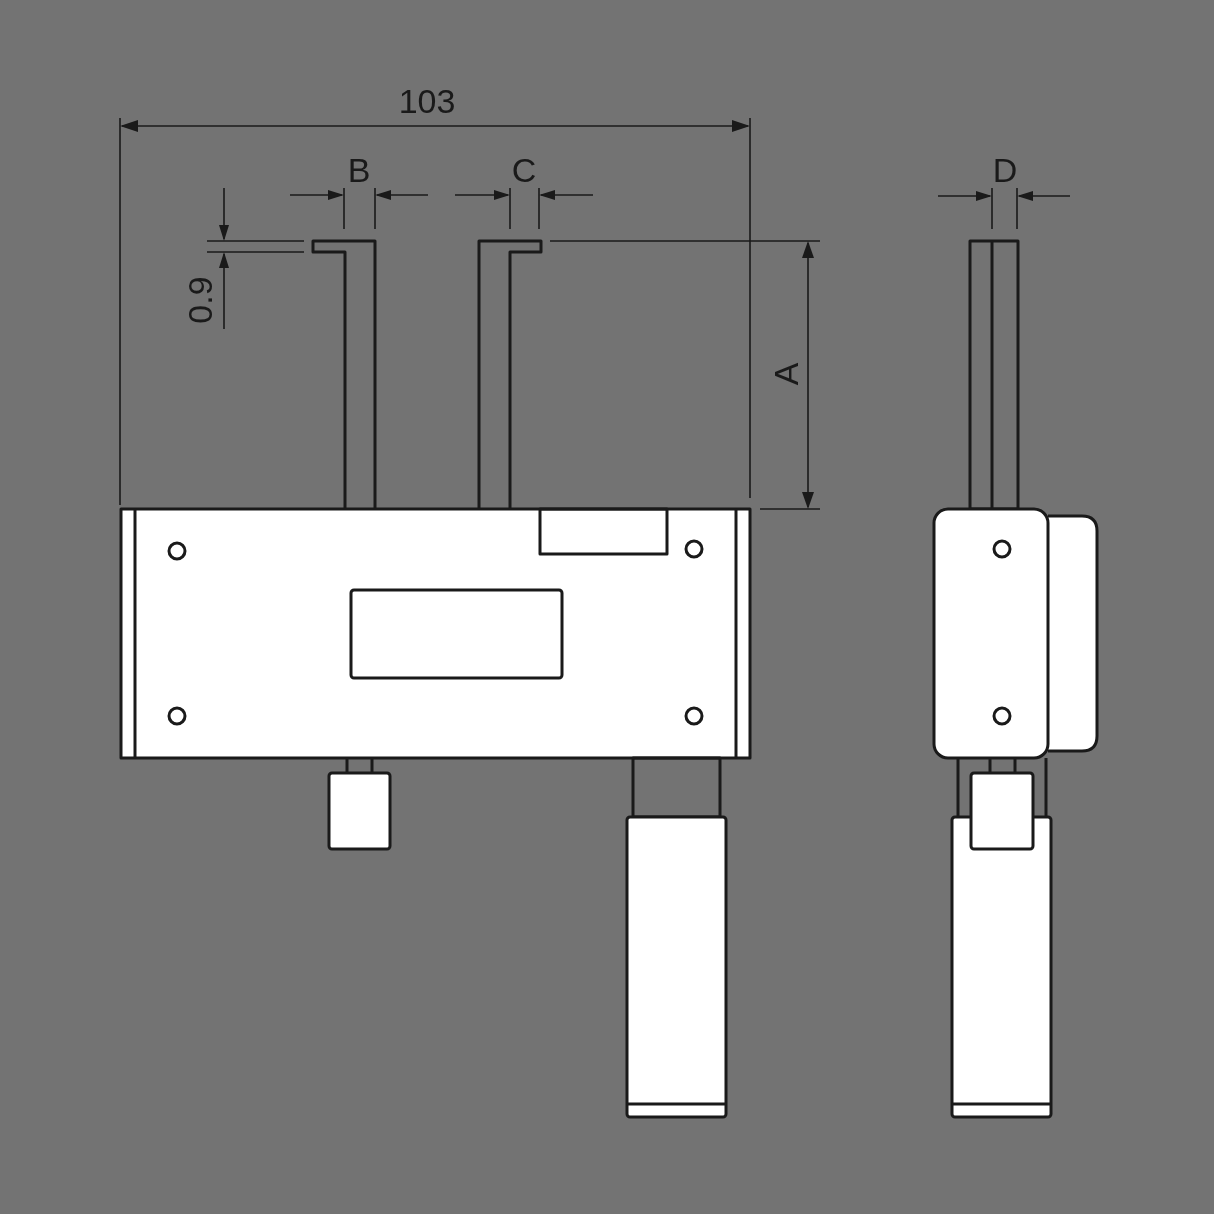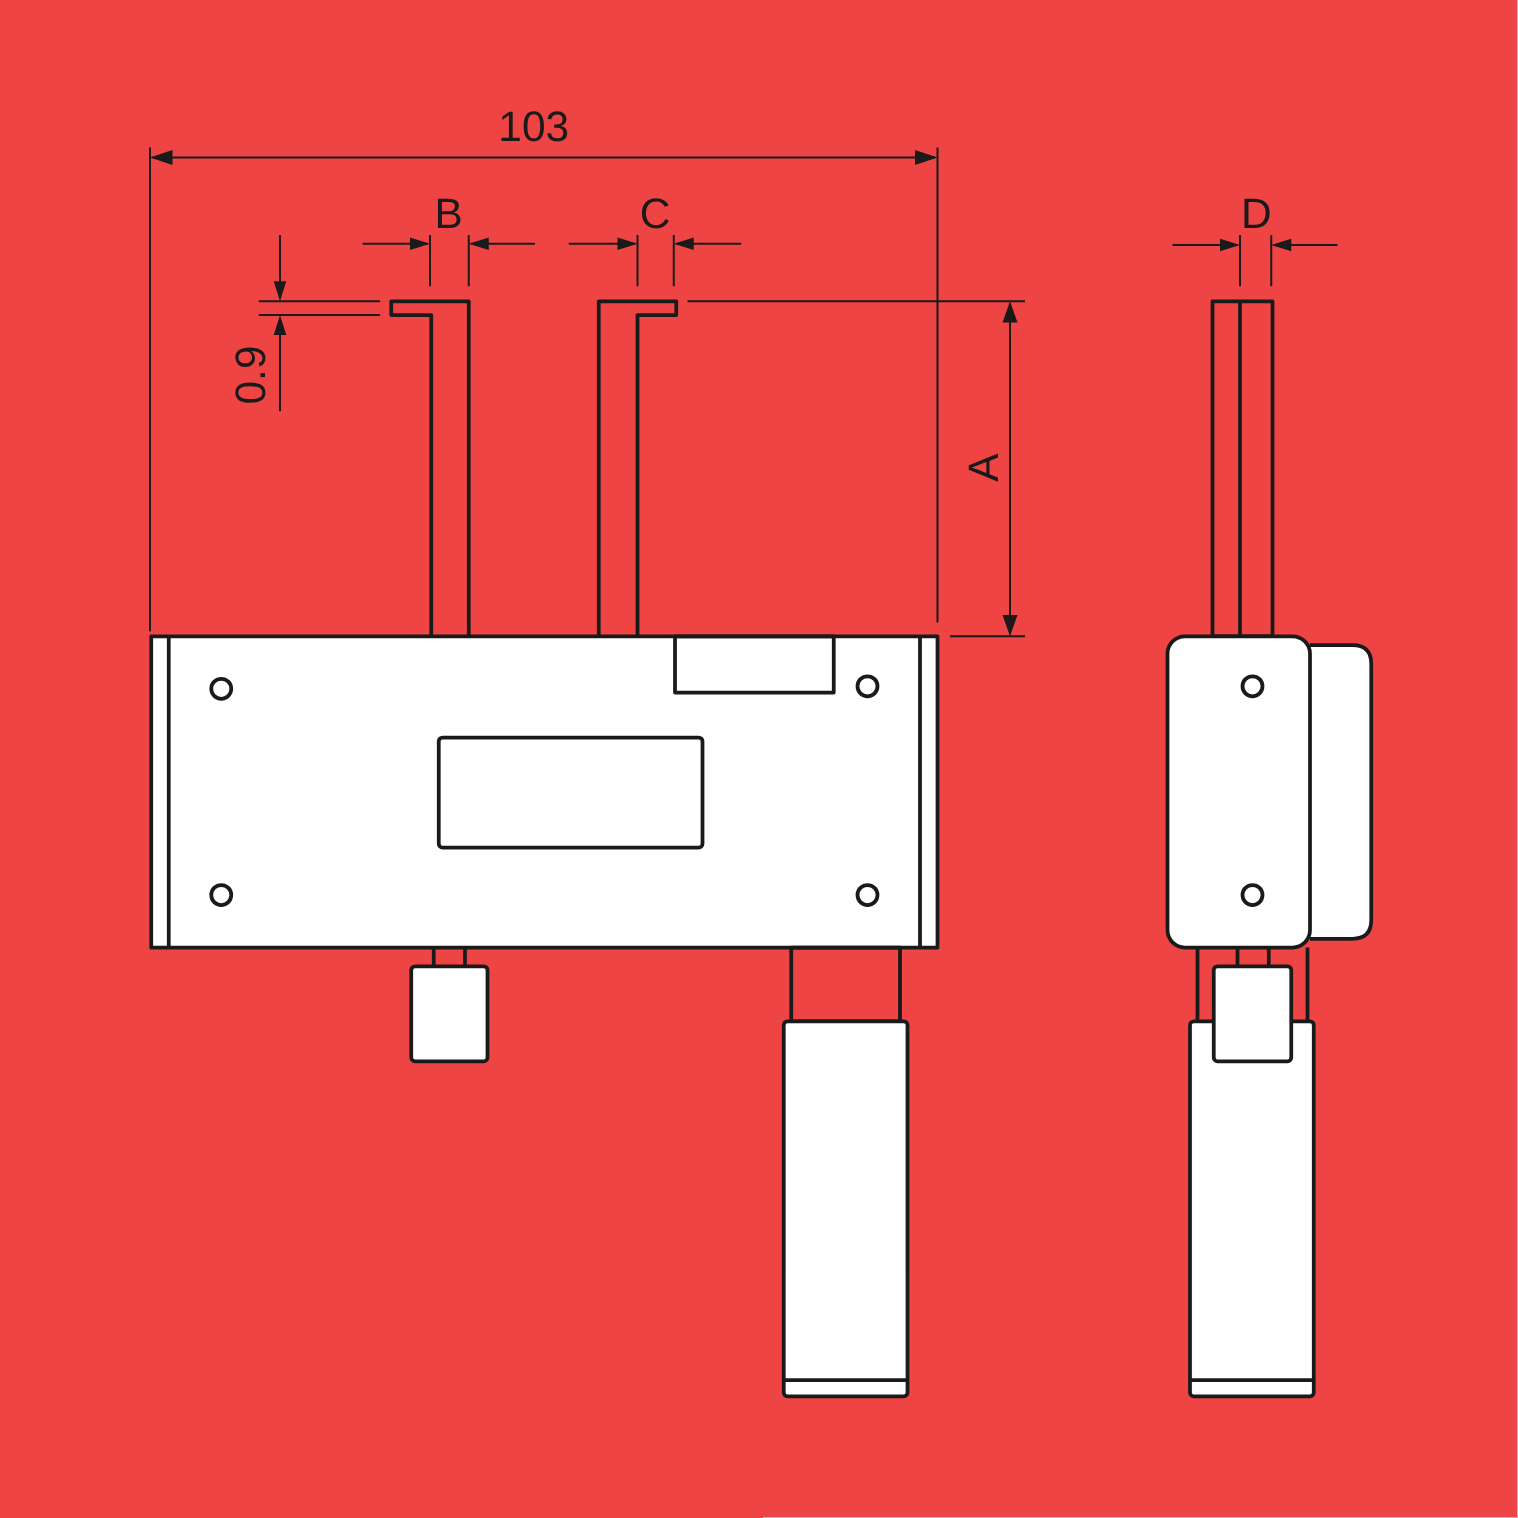--- a/index.html
+++ b/index.html
@@ -1,16 +1,16 @@
 <!DOCTYPE html>
 <html><head>
 <meta charset="utf-8">
 <style>
   html, body { margin: 0; padding: 0; background: #ffffff; }
-  #canvas { width: 1214px; height: 1214px; position: relative; background: #ef4444; }
+  #canvas { width: 1214px; height: 1214px; position: relative; background: #737373; }
   svg { display: block; }
   .ln { stroke: #1a1a1a; stroke-width: 3; fill: none; stroke-linejoin: round; }
   .ln-fill { stroke: #1a1a1a; stroke-width: 3; fill: #fff; stroke-linejoin: round; }
   .thin { stroke: #1a1a1a; stroke-width: 1.6; fill: none; }
   .arrow { fill: #1a1a1a; stroke: none; }
   .lbl { font-family: "Liberation Sans", sans-serif; font-size: 34px; fill: #1a1a1a; }
 </style>
 </head>
 <body>
 

